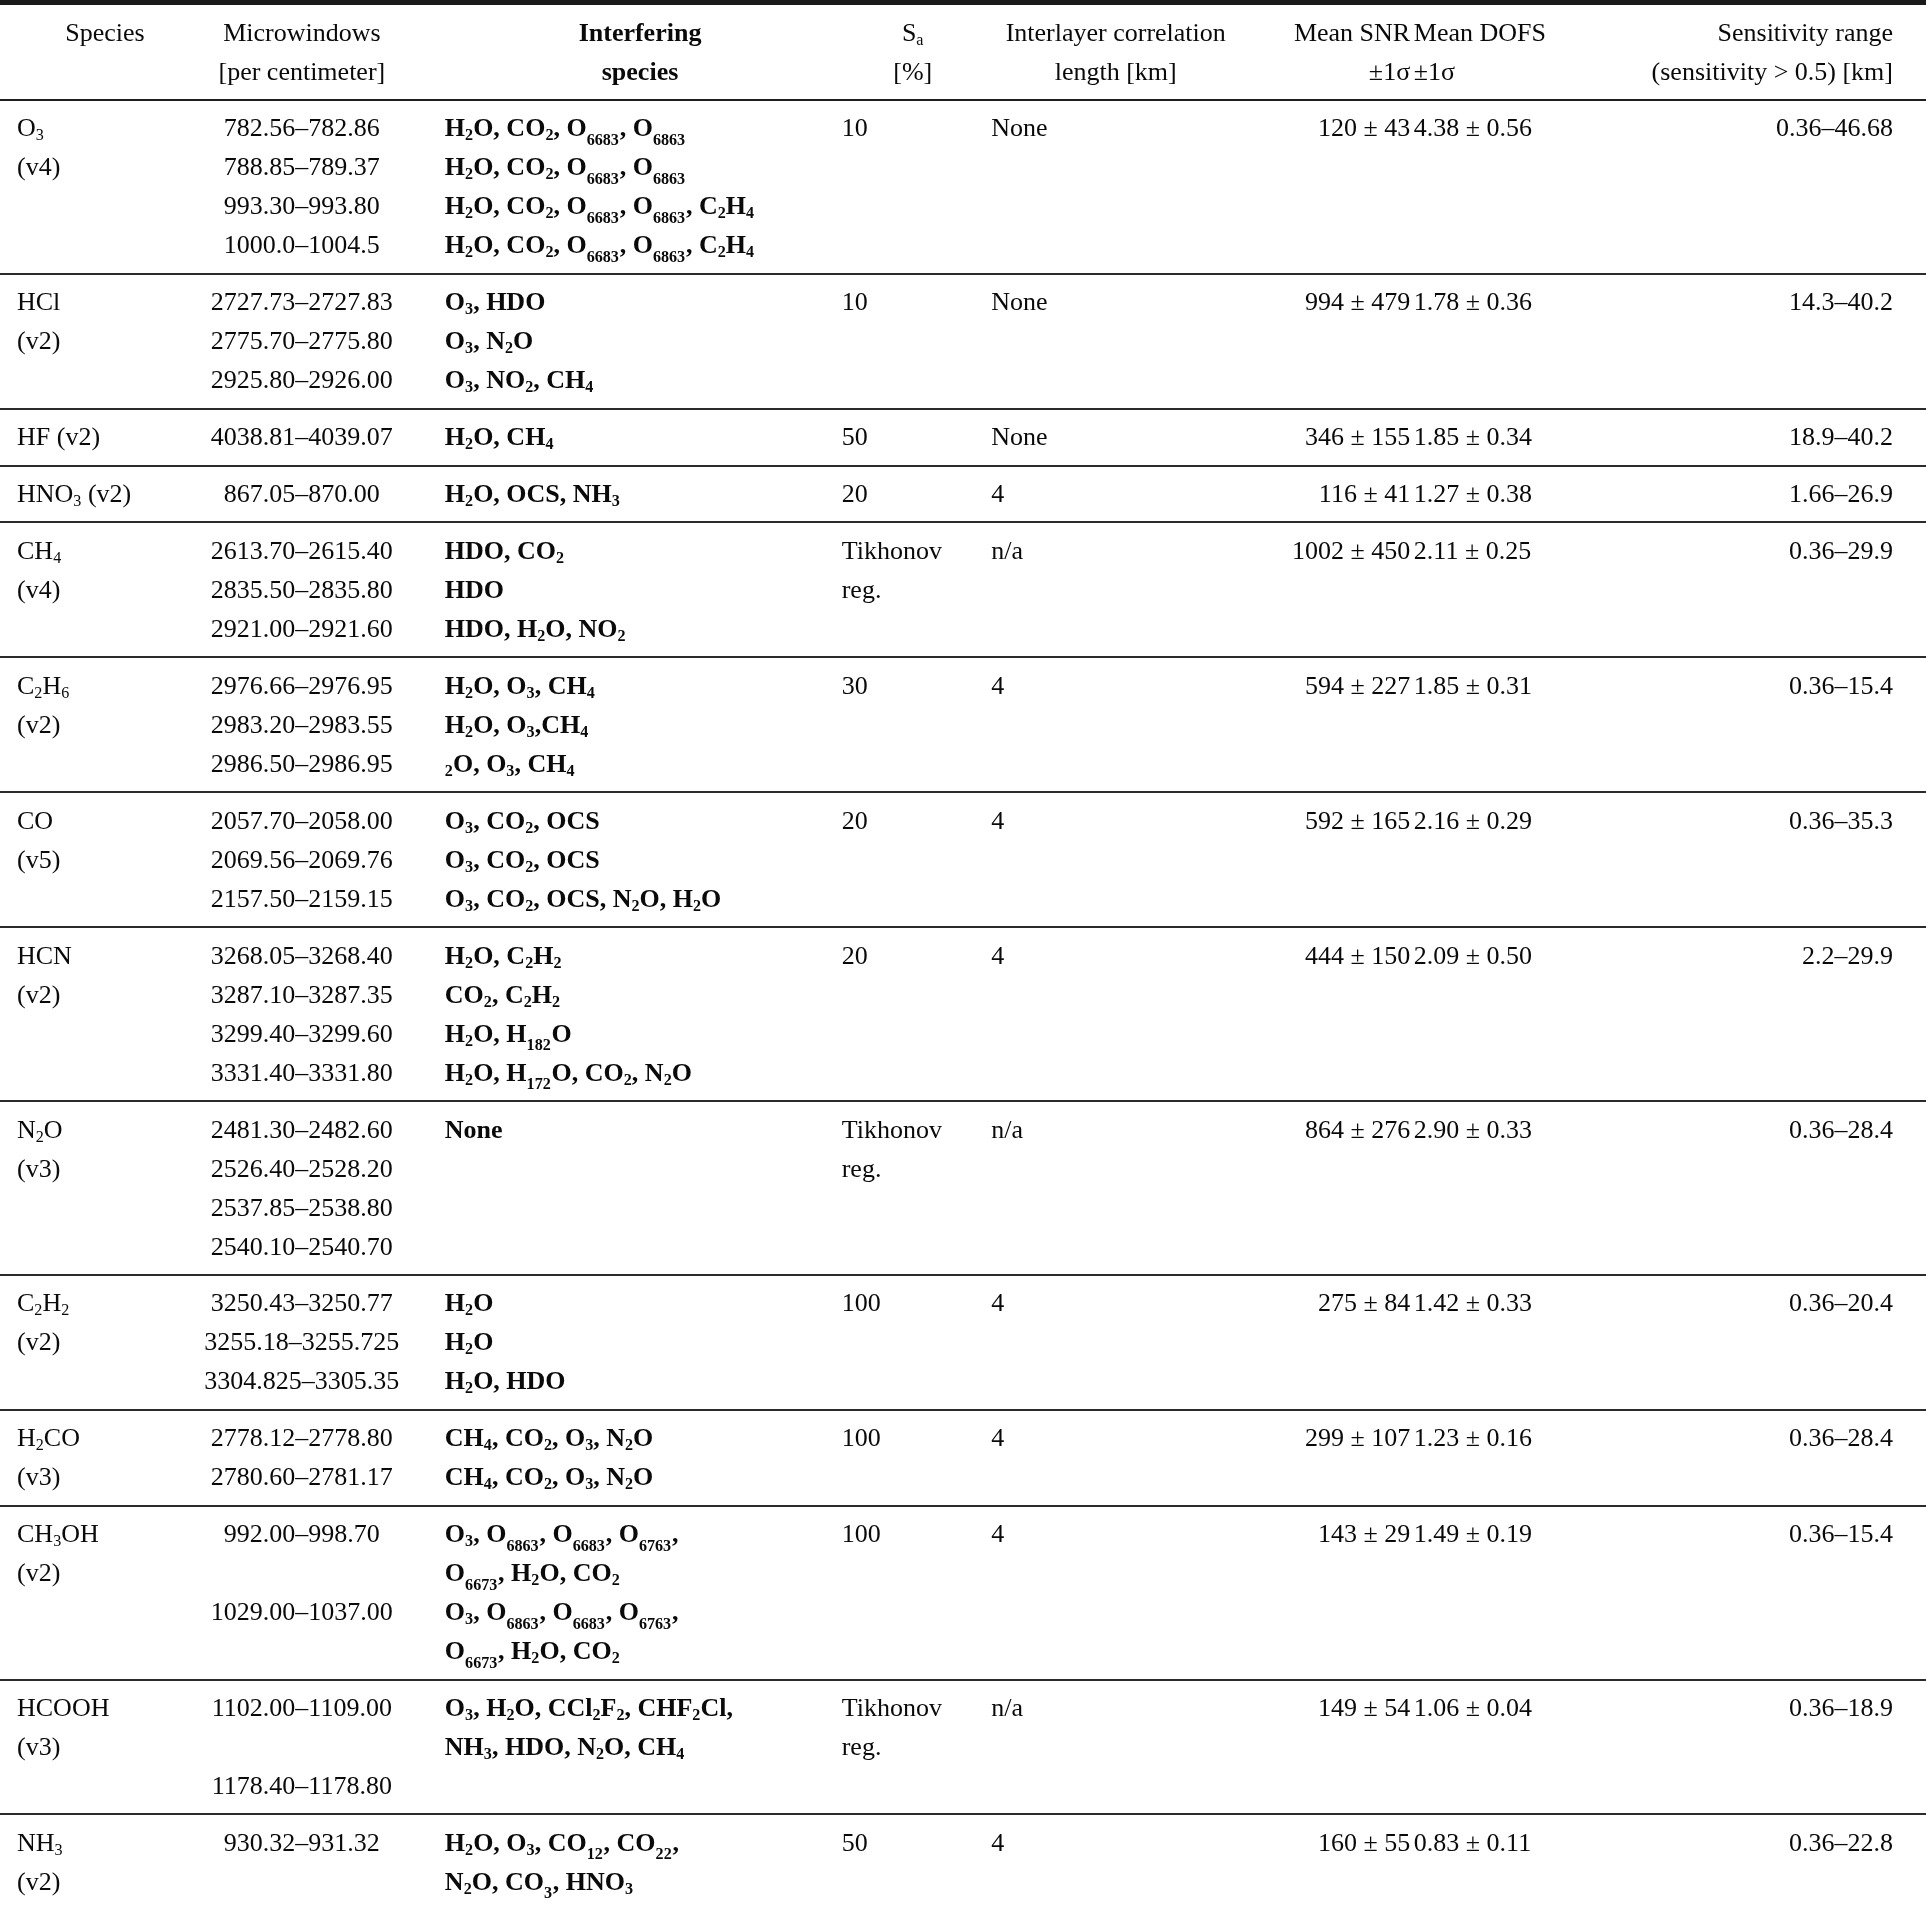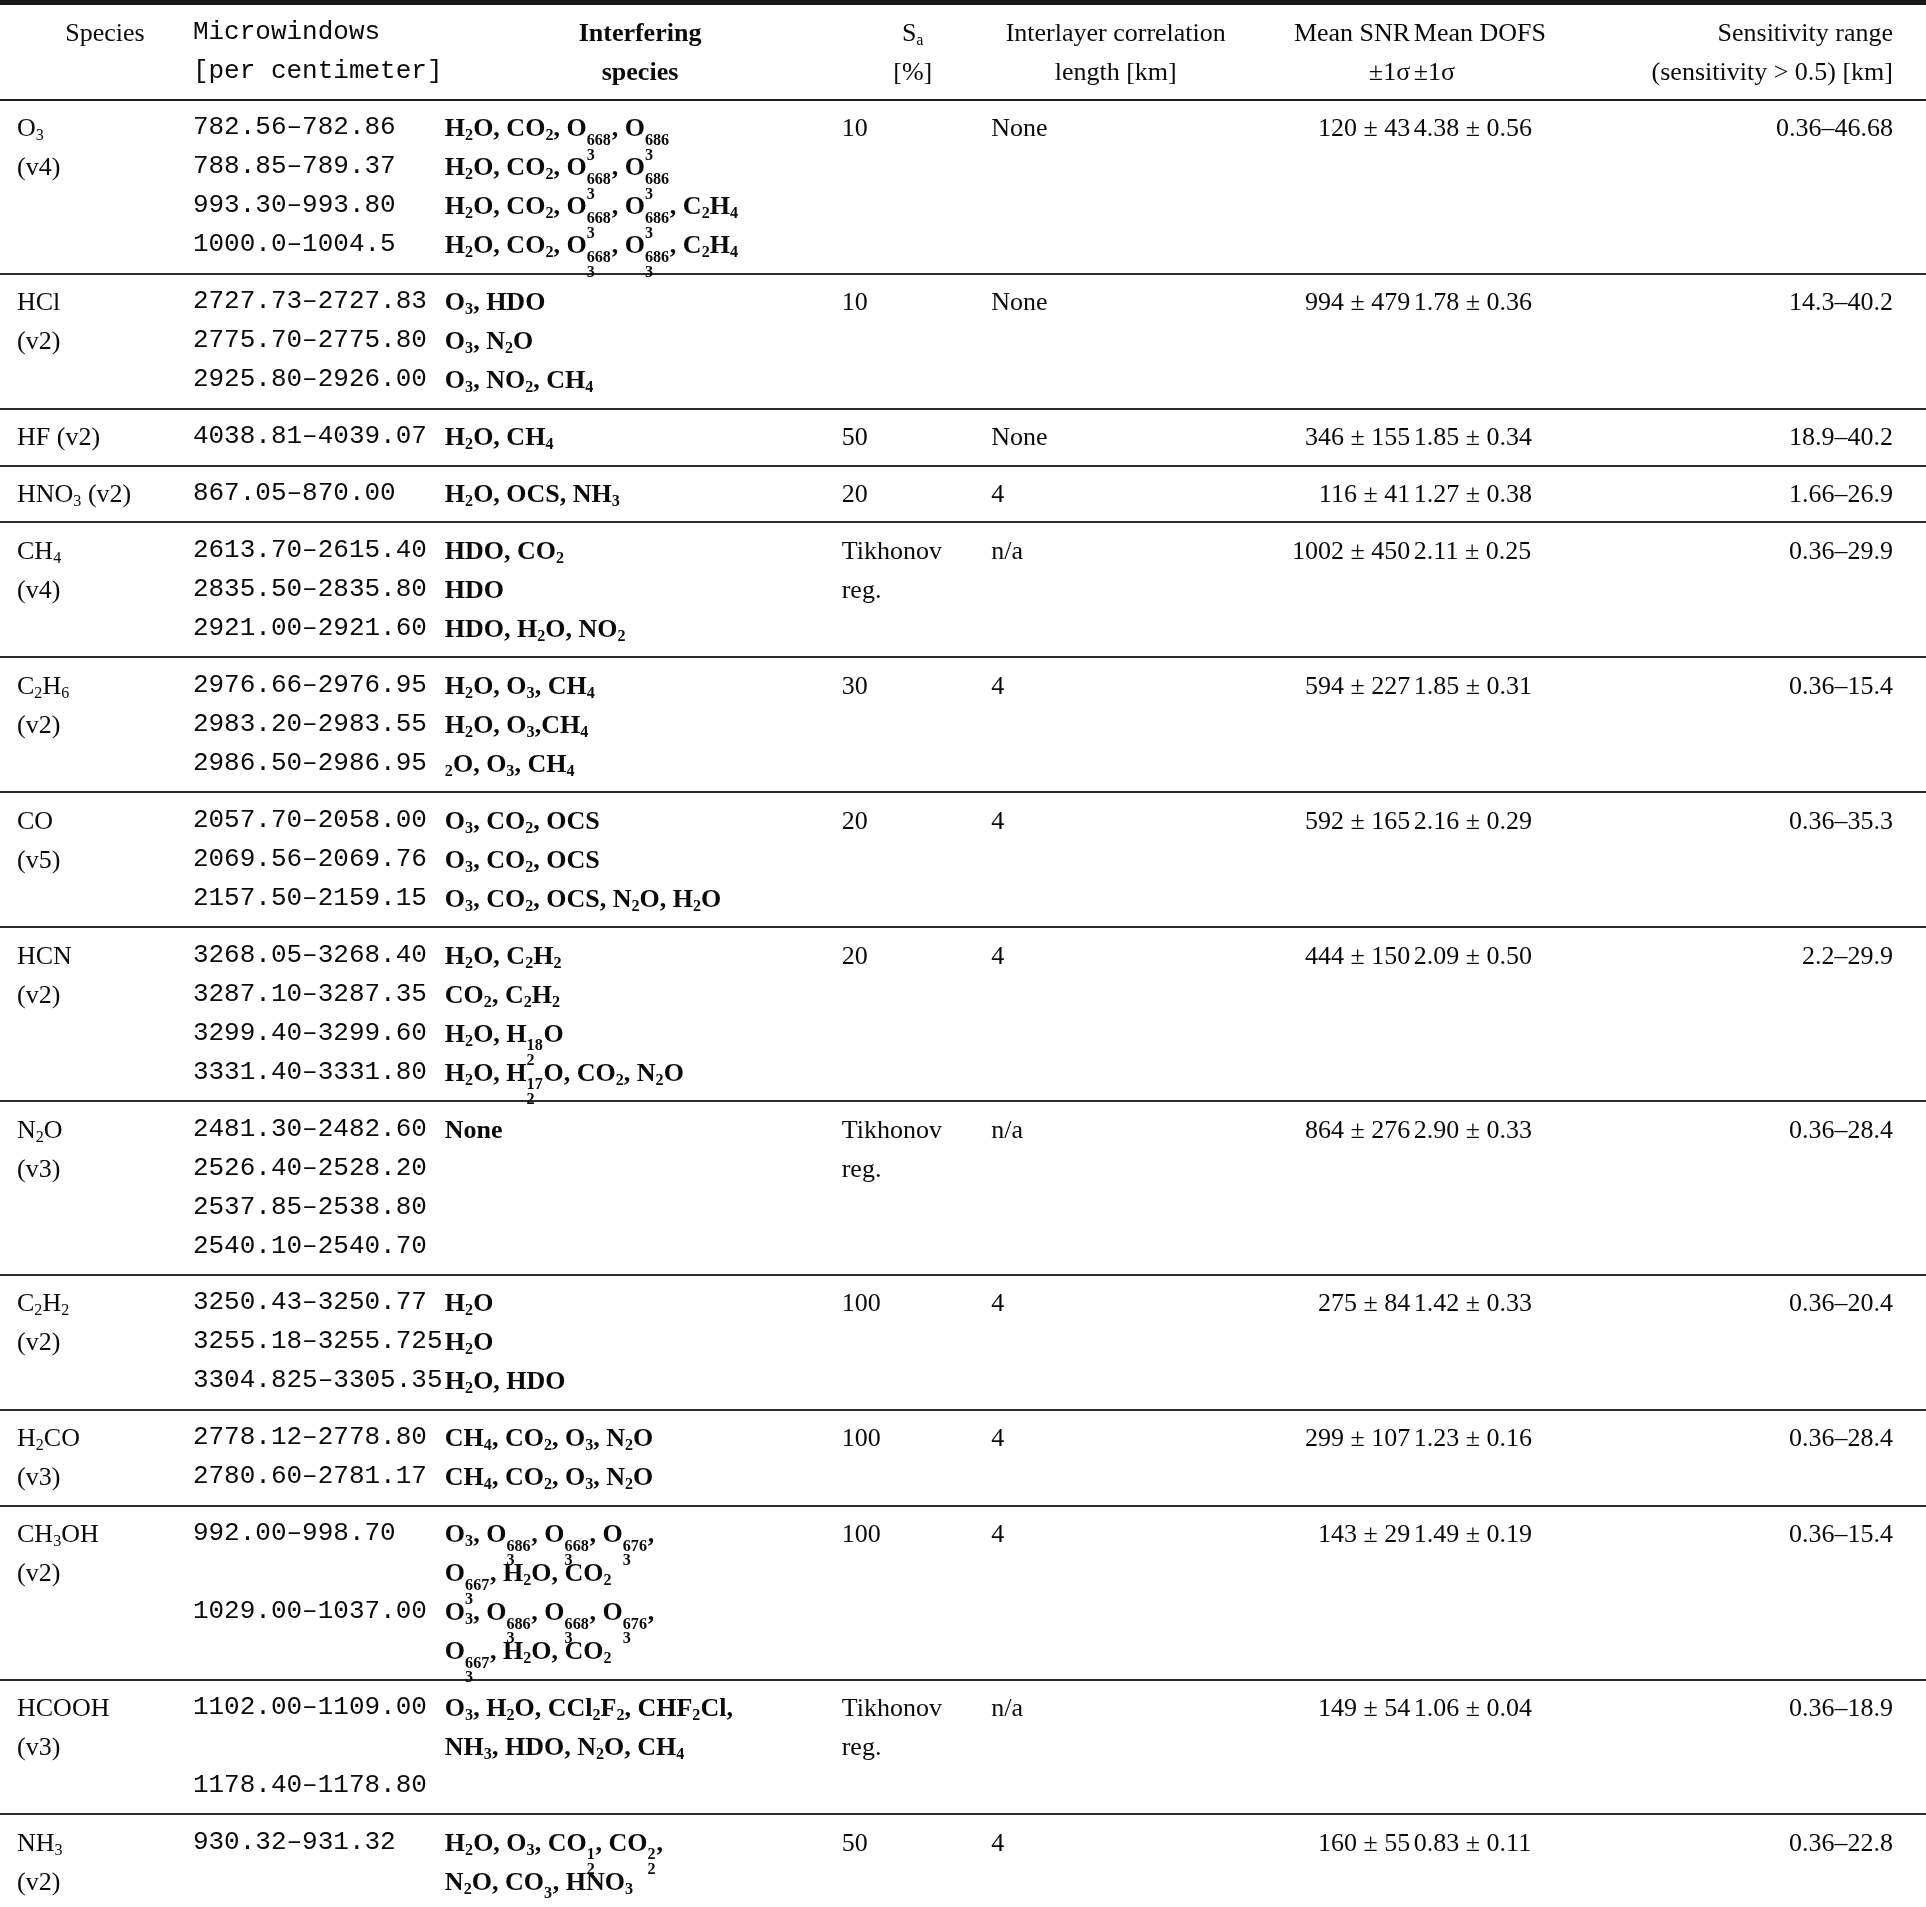--- a/index.html
+++ b/index.html
@@ -9,30 +9,30 @@
         border-top:5.6px solid #1a1a1a;border-bottom:5.6px solid #1a1a1a;}
   col.c1{width:10.0%} col.c2{width:11.3%} col.c3{width:22.0%} col.c4{width:7.7%}
   col.c5{width:13.3%} col.c6{width:9.0%} col.c7{width:9.7%} col.c8{width:16.9%}
   td,th{vertical-align:top;font-weight:normal;font-size:26px;padding:7.5px 0 8.4px 0;}
   thead tr{border-bottom:2.8px solid #1f1f1f;}
   tbody tr{border-top:2.8px solid #2b2b2b;margin-top:42px;}
   tbody tr:first-child{border-top:none;}
   .ln,.hl{height:39px;line-height:39px;white-space:nowrap;}
   .val{line-height:39px;}
   .c-species{padding-left:17px;}
-  .c-mw{text-align:left;font-family:Liberation Mono, monospace;}
+  .c-mw{text-align:center;}
   .c-interf{padding-left:34px;font-weight:bold;}
   .c-sa{padding-left:6.5px;}
   .c-ilc{padding-left:7.5px;}
   .c-snr{text-align:right;padding-right:3.7px;}
   .c-dofs{text-align:left;padding-right:3.7px;}
   .c-range{text-align:right;padding-right:34px;}
   sub,sup{font-size:0.62em;line-height:0;}
   sub{vertical-align:-0.25em;}
-  .ss{display:inline-flex;flex-direction:column;align-items:flex-start;
+  .ss{display:inline-flex;align-items:flex-end;
       vertical-align:-0.52em;font-size:0.62em;line-height:0.92;margin-right:0.05em;}
   .sst,.ssb{display:block;}
   .bold{font-weight:normal;}
 </style>
 </head>
 <body>
 
 <div class="page">
   <table>
     <colgroup>

